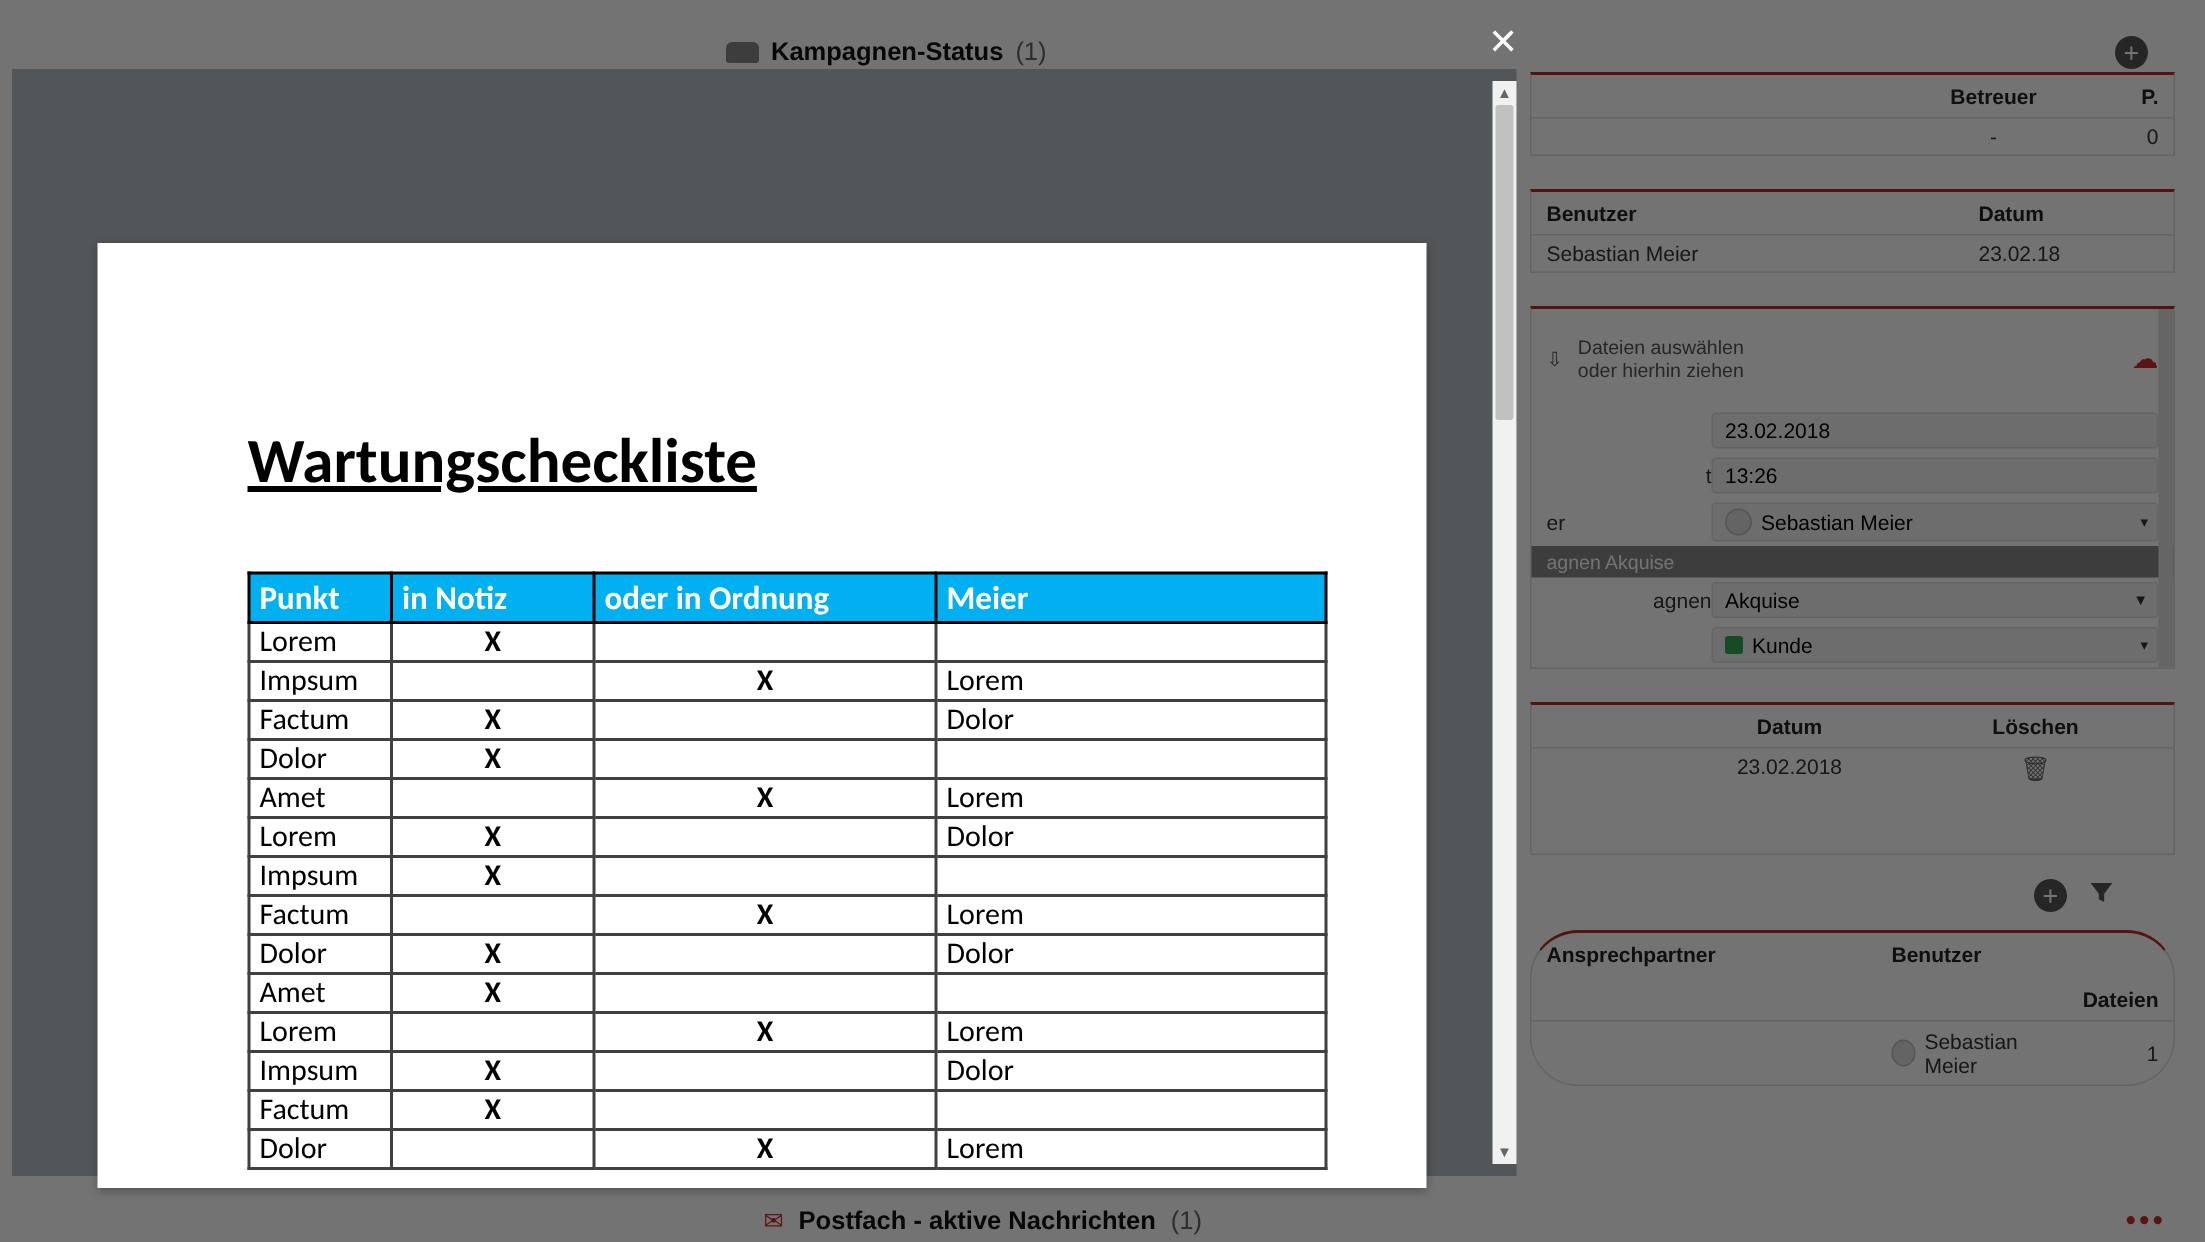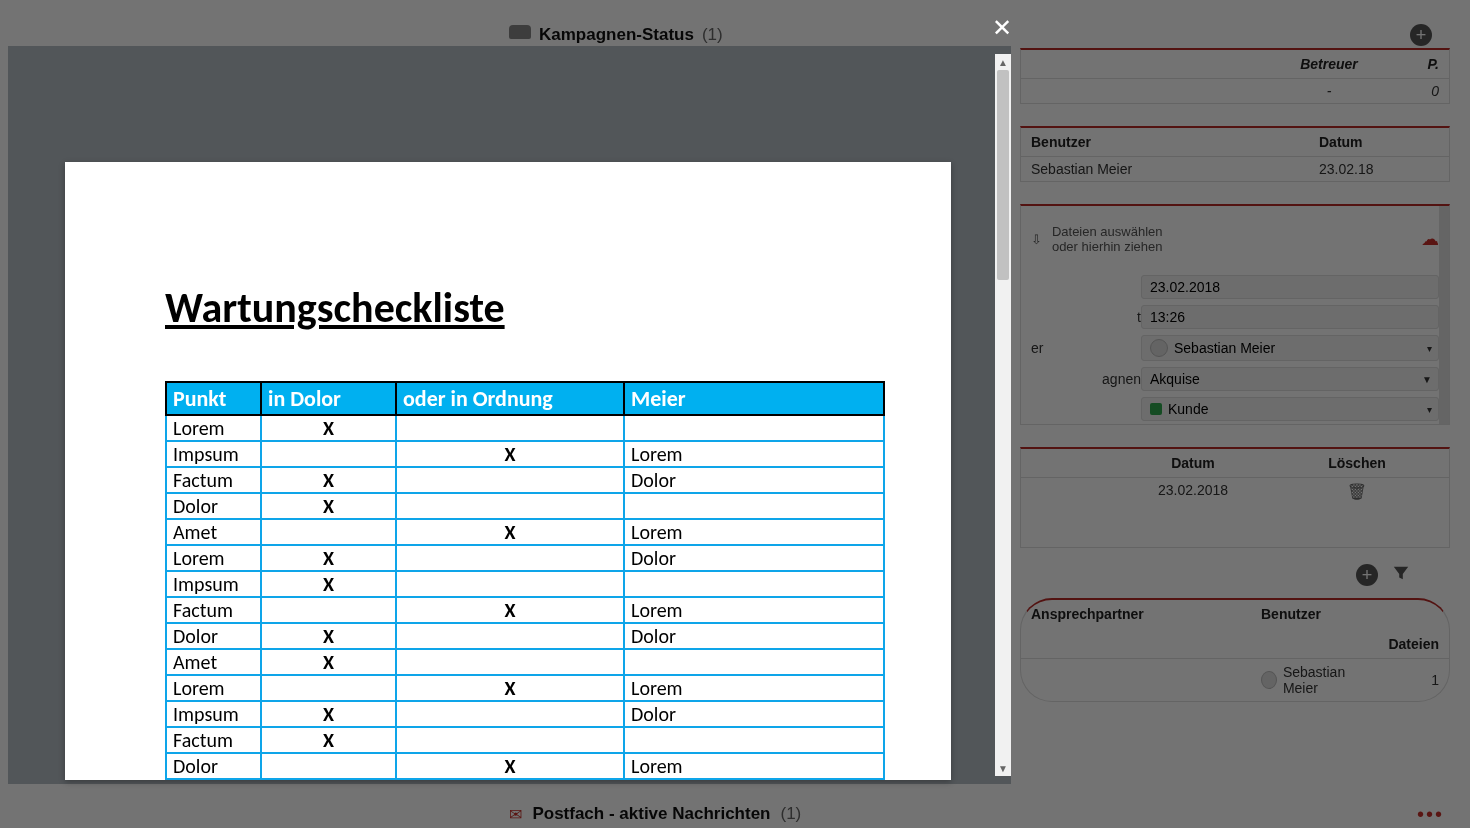--- a/index.html
+++ b/index.html
@@ -2,21 +2,21 @@
 <html><head>
 <meta charset="utf-8">
 <style>
   * { box-sizing: border-box; margin: 0; padding: 0; }
   html, body { width: 1470px; height: 828px; overflow: hidden; font-family: Arial, Helvetica, sans-serif; }
   body { position: relative; background: #fff; }
 
   
   .bg { position: absolute; inset: 0; background: #fff; }
   .bg .top-header { position: absolute; top: 24px; left: 0; right: 0; height: 22px; background: #fff; display: flex; align-items: center; }
-  .bg .top-header .title-wrap { position: absolute; left: 509px; display: flex; gap: 8px; }
+  .bg .top-header .title-wrap { position: absolute; left: 484px; display: flex; align-items: center; gap: 8px; }
   .bg .top-header .car { width: 22px; height: 14px; background: #888; border-radius: 4px 4px 2px 2px; position: relative; }
   .bg .top-header .title { font-weight: 700; font-size: 17px; color: #111; }
   .bg .top-header .count { font-weight: 400; font-size: 17px; color: #666; }
   .bg .top-header .plus { position: absolute; right: 38px; width: 22px; height: 22px; border-radius: 50%; background: #555; color: #fff; display: flex; align-items: center; justify-content: center; font-size: 18px; line-height: 1; }
 
   .bg .right-col { position: absolute; right: 20px; top: 48px; width: 430px; }
   .bg .hdr-row { display: flex; justify-content: space-between; font-size: 14px; font-weight: 700; color: #222; padding: 6px 10px; border-bottom: 1px solid #ddd; }
   .bg .val-row { display: flex; justify-content: space-between; font-size: 14px; color: #333; padding: 4px 10px; }
   .bg .r-section { margin-top: 22px; border: 1px solid #ddd; border-top: 2px solid #b82a27; background: #fff; }
   .bg .form-row { display: flex; align-items: center; font-size: 14px; padding: 3px 10px; }
@@ -55,26 +55,26 @@
   
   .modal { position:absolute; top:46px; left:8px; width:1003px; height:738px; background:#525659; }
   .close-x { position:absolute; top:14px; right:460px; left:auto; color:#fff; font-size:24px; cursor:pointer; }
   
   .close-x { left: 992px; right:auto; top:14px; }
 
   .doc-scroll { position:absolute; top:8px; right:0; width:16px; height:722px; background:#f1f1f1; }
   .doc-scroll .up, .doc-scroll .dn { height:16px; display:flex; align-items:center; justify-content:center; font-size:10px; color:#666;}
   .doc-scroll .thumb { position:absolute; top:16px; left:2px; width:12px; height:210px; background:#c1c1c1; border-radius:2px;}
 
-  .page { position:absolute; top:116px; left:57px; width:886px; background:#fff; box-shadow:0 2px 6px rgba(0,0,0,.3); padding: 40px 0 0 0; }
+  .page { position:absolute; top:116px; left:57px; width:886px; background:#fff; box-shadow:0 2px 6px rgba(0,0,0,.3); padding: 40px 0 12px 0; }
   .doc-inner { padding: 80px 90px 0 100px; }
   .doc-title { font-family: 'Calibri', Arial, sans-serif; font-size:42px; font-weight:700; text-decoration:underline; color:#000; margin-bottom:48px;}
   .checklist { border-collapse:collapse; width:720px; font-family:'Calibri', Arial, sans-serif; font-size:20px; }
   .checklist th { background:#00b0f0; color:#fff; font-weight:700; text-align:left; border:2px solid #000; padding:2px 6px; font-size:22px;}
-  .checklist td { border:2px solid #0ea5e9; padding:0 6px; height:16px;margin-left:32px; }
+  .checklist td { border:2px solid #404040; padding:0 6px; height:16px;margin-left:32px; }
   .checklist td.c { text-align:center; font-weight:700; }
   .checklist col.c1{width:95px;}
   .checklist col.c2{width:135px;}
   .checklist col.c3{width:228px;}
   .checklist col.c4{width:260px;}
 
 </style>
 </head>
 <body>
 
@@ -84,21 +84,21 @@
     <div class="title-wrap">
       <span class="car"></span>
       <span class="title">Kampagnen-Status</span>
       <span class="count">(1)</span>
     </div>
     <div class="plus">+</div>
   </div>
 
   <div class="right-col">
 
-    <div class="r-section" style="margin-top:0;font-style:italic;">
+    <div class="r-section" style="margin-top:0;">
       <div class="hdr-row">
         <span style="flex:1"></span>
         <span style="width:140px;text-align:center">Betreuer</span>
         <span style="width:40px;text-align:right">P.</span>
       </div>
       <div class="val-row">
         <span style="flex:1"></span>
         <span style="width:140px;text-align:center">-</span>
         <span style="width:40px;text-align:right">0</span>
       </div>
@@ -138,20 +138,21 @@
           </span>
         </div>
       <div class="form-row">
           <span class="lbl" style="text-align:left">er</span>
           <span class="fld">
             <span class="avatar"></span>
             <span>Sebastian Meier</span>
             <span class="tri">▾</span>
           </span>
         </div>
+      <div class="grp-row">agnen Akquise</div>
       <div class="form-row">
           <span class="lbl" style="text-align:right">agnen</span>
           <span class="fld">
             <span>Akquise</span>
             <span class="tri">▼</span>
           </span>
         </div>
       <div class="form-row">
           <span class="lbl"></span>
           <span class="fld">
@@ -232,21 +233,21 @@
       <table class="checklist">
         <colgroup>
             <col class="c1">
             <col class="c2">
             <col class="c3">
             <col class="c4">
           </colgroup>
         <thead>
             <tr id="chk-head">
               <th>Punkt</th>
-              <th>in Dolor</th>
+              <th>in Notiz</th>
               <th>oder in Ordnung</th>
               <th>Meier</th>
             </tr>
           </thead>
         <tbody id="chk-body">
             <tr>
               <td>Lorem</td>
               <td class="c">X</td>
               <td class="c"></td>
               <td></td>

